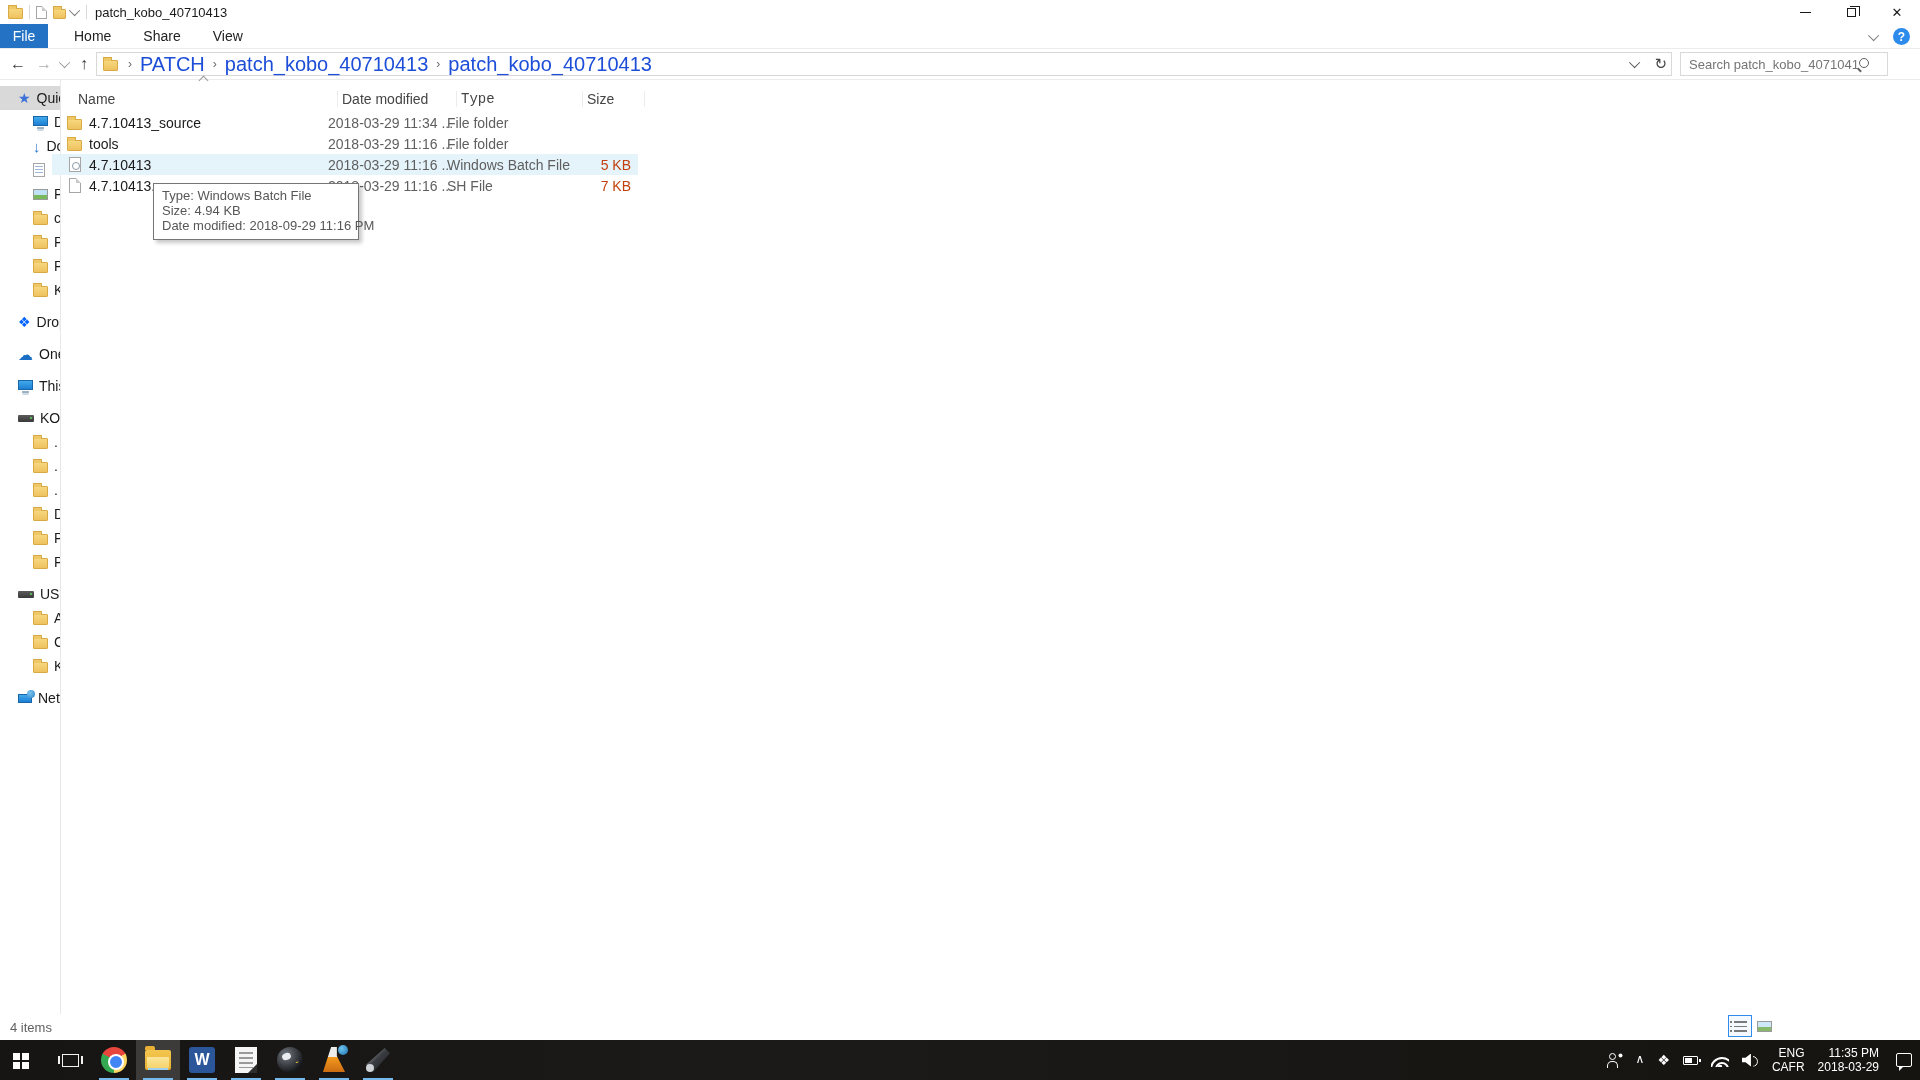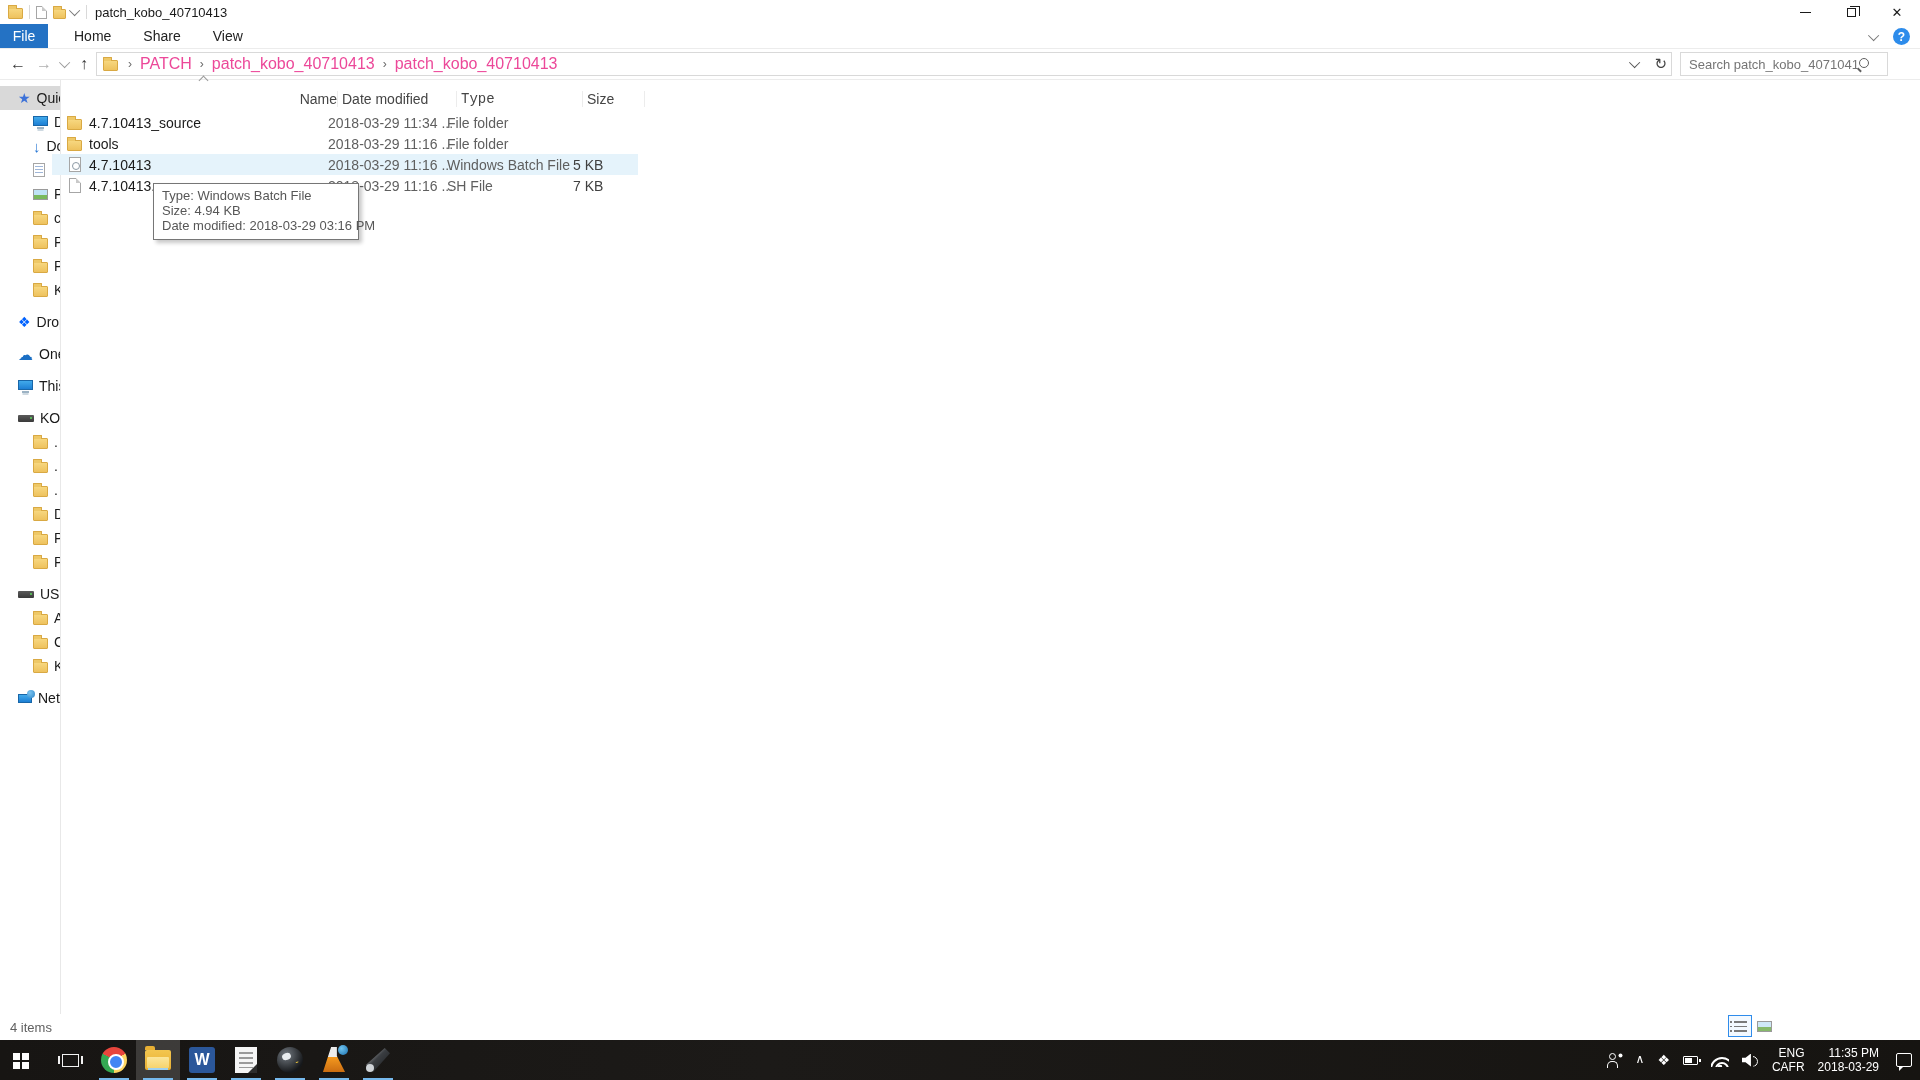--- a/index.html
+++ b/index.html
@@ -25,55 +25,55 @@
   .ribbon-right { position:absolute; right:10px; top:0; height:25px; display:flex; align-items:center; gap:14px; }
   .chev-down { width:8px; height:8px; border-left:1px solid #777; border-bottom:1px solid #777; transform:rotate(-45deg) translateY(-2px); }
   .help-circle { width:17px; height:17px; border-radius:50%; background:#2d8ceb; color:#fff; font-size:12px; font-weight:bold; display:flex; align-items:center; justify-content:center; }
 
   
   #addr-row { position:absolute; top:49px; left:0; width:1920px; height:31px; background:#fff; border-bottom:1px solid #ececec; display:flex; align-items:center; }
   .nav-arrows { display:flex; align-items:center; gap:10px; padding:0 8px 0 10px; }
   .arrow { font-size:16px; line-height:1; }
   .addr-box { height:24px; flex:0 0 1576px; border:1px solid #d9d9d9; background:#fff; display:flex; align-items:center; position:relative; }
   .crumb-foldericon { margin:0 6px 0 6px; }
-  .crumb { font-size:16px; color:#ec4899; padding:0 4px; white-space:nowrap; }
+  .crumb { font-size:20px; color:#1d4ed8; padding:0 4px; white-space:nowrap; }
   .crumb-sep { font-size:12px; color:#6a6a6a; padding:0 4px; }
   .addr-right { position:absolute; right:4px; display:flex; align-items:center; gap:14px; }
   .refresh-glyph { font-size:15px; color:#444; }
   .search-box { height:24px; width:208px; margin-left:8px; border:1px solid #d9d9d9; display:flex; align-items:center; position:relative; }
   .search-box input { border:none; outline:none; width:176px; font-size:13px; color:#6d6d6d; padding-left:8px; font-family:inherit; background:transparent; }
   .mag { width:12px; height:12px; position:relative; }
   .mag::before { content:""; position:absolute; top:0; right:0; width:8px; height:8px; border:1.5px solid #5f5f5f; border-radius:50%; }
   .mag::after { content:""; position:absolute; bottom:0; left:0; width:5px; height:1.5px; background:#5f5f5f; transform:rotate(45deg); }
 
   
   #navpane { position:absolute; top:80px; left:0; width:61px; height:936px; background:#fff; border-right:1px solid #e8e8e8; overflow:hidden; padding-top:6px; }
   .nav-item { height:24px; display:flex; align-items:center; white-space:nowrap; overflow:hidden; font-size:14px; color:#1a1a1a; }
   .nav-item.sel { background:#d9d9d9; }
   .nav-item.gap { margin-top:8px; }
   .nav-item .nv-label { margin-left:6px; }
   .lvl0 { padding-left:18px; } .lvl1 { padding-left:33px; }
 
   
   #colheaders { position:absolute; top:80px; left:62px; height:32px; display:flex; font-size:14px; color:#454545; align-items:flex-end; padding-bottom:5px; }
   .hcell { border-right:1px solid #ececec; position:relative; }
-  .h-name { width:276px; padding-left:30px;text-align:right; }
+  .h-name { width:276px; padding-left:16px; }
   .h-date { width:119px; padding-left:4px; }
   .h-type { width:126px; padding-left:4px;font-family:Liberation Mono, monospace; }
   .h-size { width:62px; padding-left:4px; }
   .sort-chev { position:absolute; top:-14px; left:138px; width:7px; height:7px; border-left:1px solid #9a9a9a; border-top:1px solid #9a9a9a; transform:rotate(45deg); }
   #rows { position:absolute; top:112px; left:52px; width:586px; }
   .frow { height:21px; display:flex; align-items:center; font-size:14px; color:#1a1a1a; }
   .frow.hl { background:#e5f3fb; }
   .c-name { width:276px; display:flex; align-items:center; overflow:hidden; }
   .c-name .fname { margin-left:6px; white-space:nowrap; }
   .c-name .icon-wrap { margin-left:14px; width:17px; display:flex; justify-content:center; }
   .c-date { width:119px; color:#5f5f5f; white-space:nowrap; }
   .c-type { width:126px; color:#5f5f5f; white-space:nowrap; }
-  .c-size { width:58px; color:#404040; }
+  .c-size { width:58px; color:#c2410c; text-align:right; }
 
   
   #tooltip { position:absolute; left:153px; top:183px; width:206px; background:#fff; border:1px solid #767676; box-shadow:3px 3px 4px rgba(0,0,0,.22); padding:4px 8px 6px 8px; z-index:50; }
   #tooltip div { font-size:13px; color:#575757; line-height:15px; white-space:nowrap; }
 
   
   #statusbar { position:absolute; left:0; top:1014px; width:1778px; height:26px; background:#fff; display:flex; align-items:center; }
   #items-count { font-size:13px; color:#5f5f5f; padding-left:10px; }
   .view-btns { position:absolute; right:2px; top:1px; display:flex; }
   .vbtn { width:24px; height:22px; display:flex; align-items:center; justify-content:center; border:1px solid transparent; }
@@ -378,21 +378,21 @@
       </div>
       <div class="c-date">2018-03-29 11:16 ...</div>
       <div class="c-type">SH File</div>
       <div class="c-size">7 KB</div>
     </div>
   </div>
 
 <div id="tooltip">
     <div>Type: Windows Batch File</div>
     <div>Size: 4.94 KB</div>
-    <div>Date modified: 2018-03-29 03:16 PM</div>
+    <div>Date modified: 2018-09-29 11:16 PM</div>
   </div>
 
 <div id="statusbar">
   <span id="items-count">4 items</span>
   <div class="view-btns">
     <div class="vbtn active">
         <span class="glyph-details"></span>
       </div>
     <div class="vbtn">
         <span class="glyph-thumb"></span>

